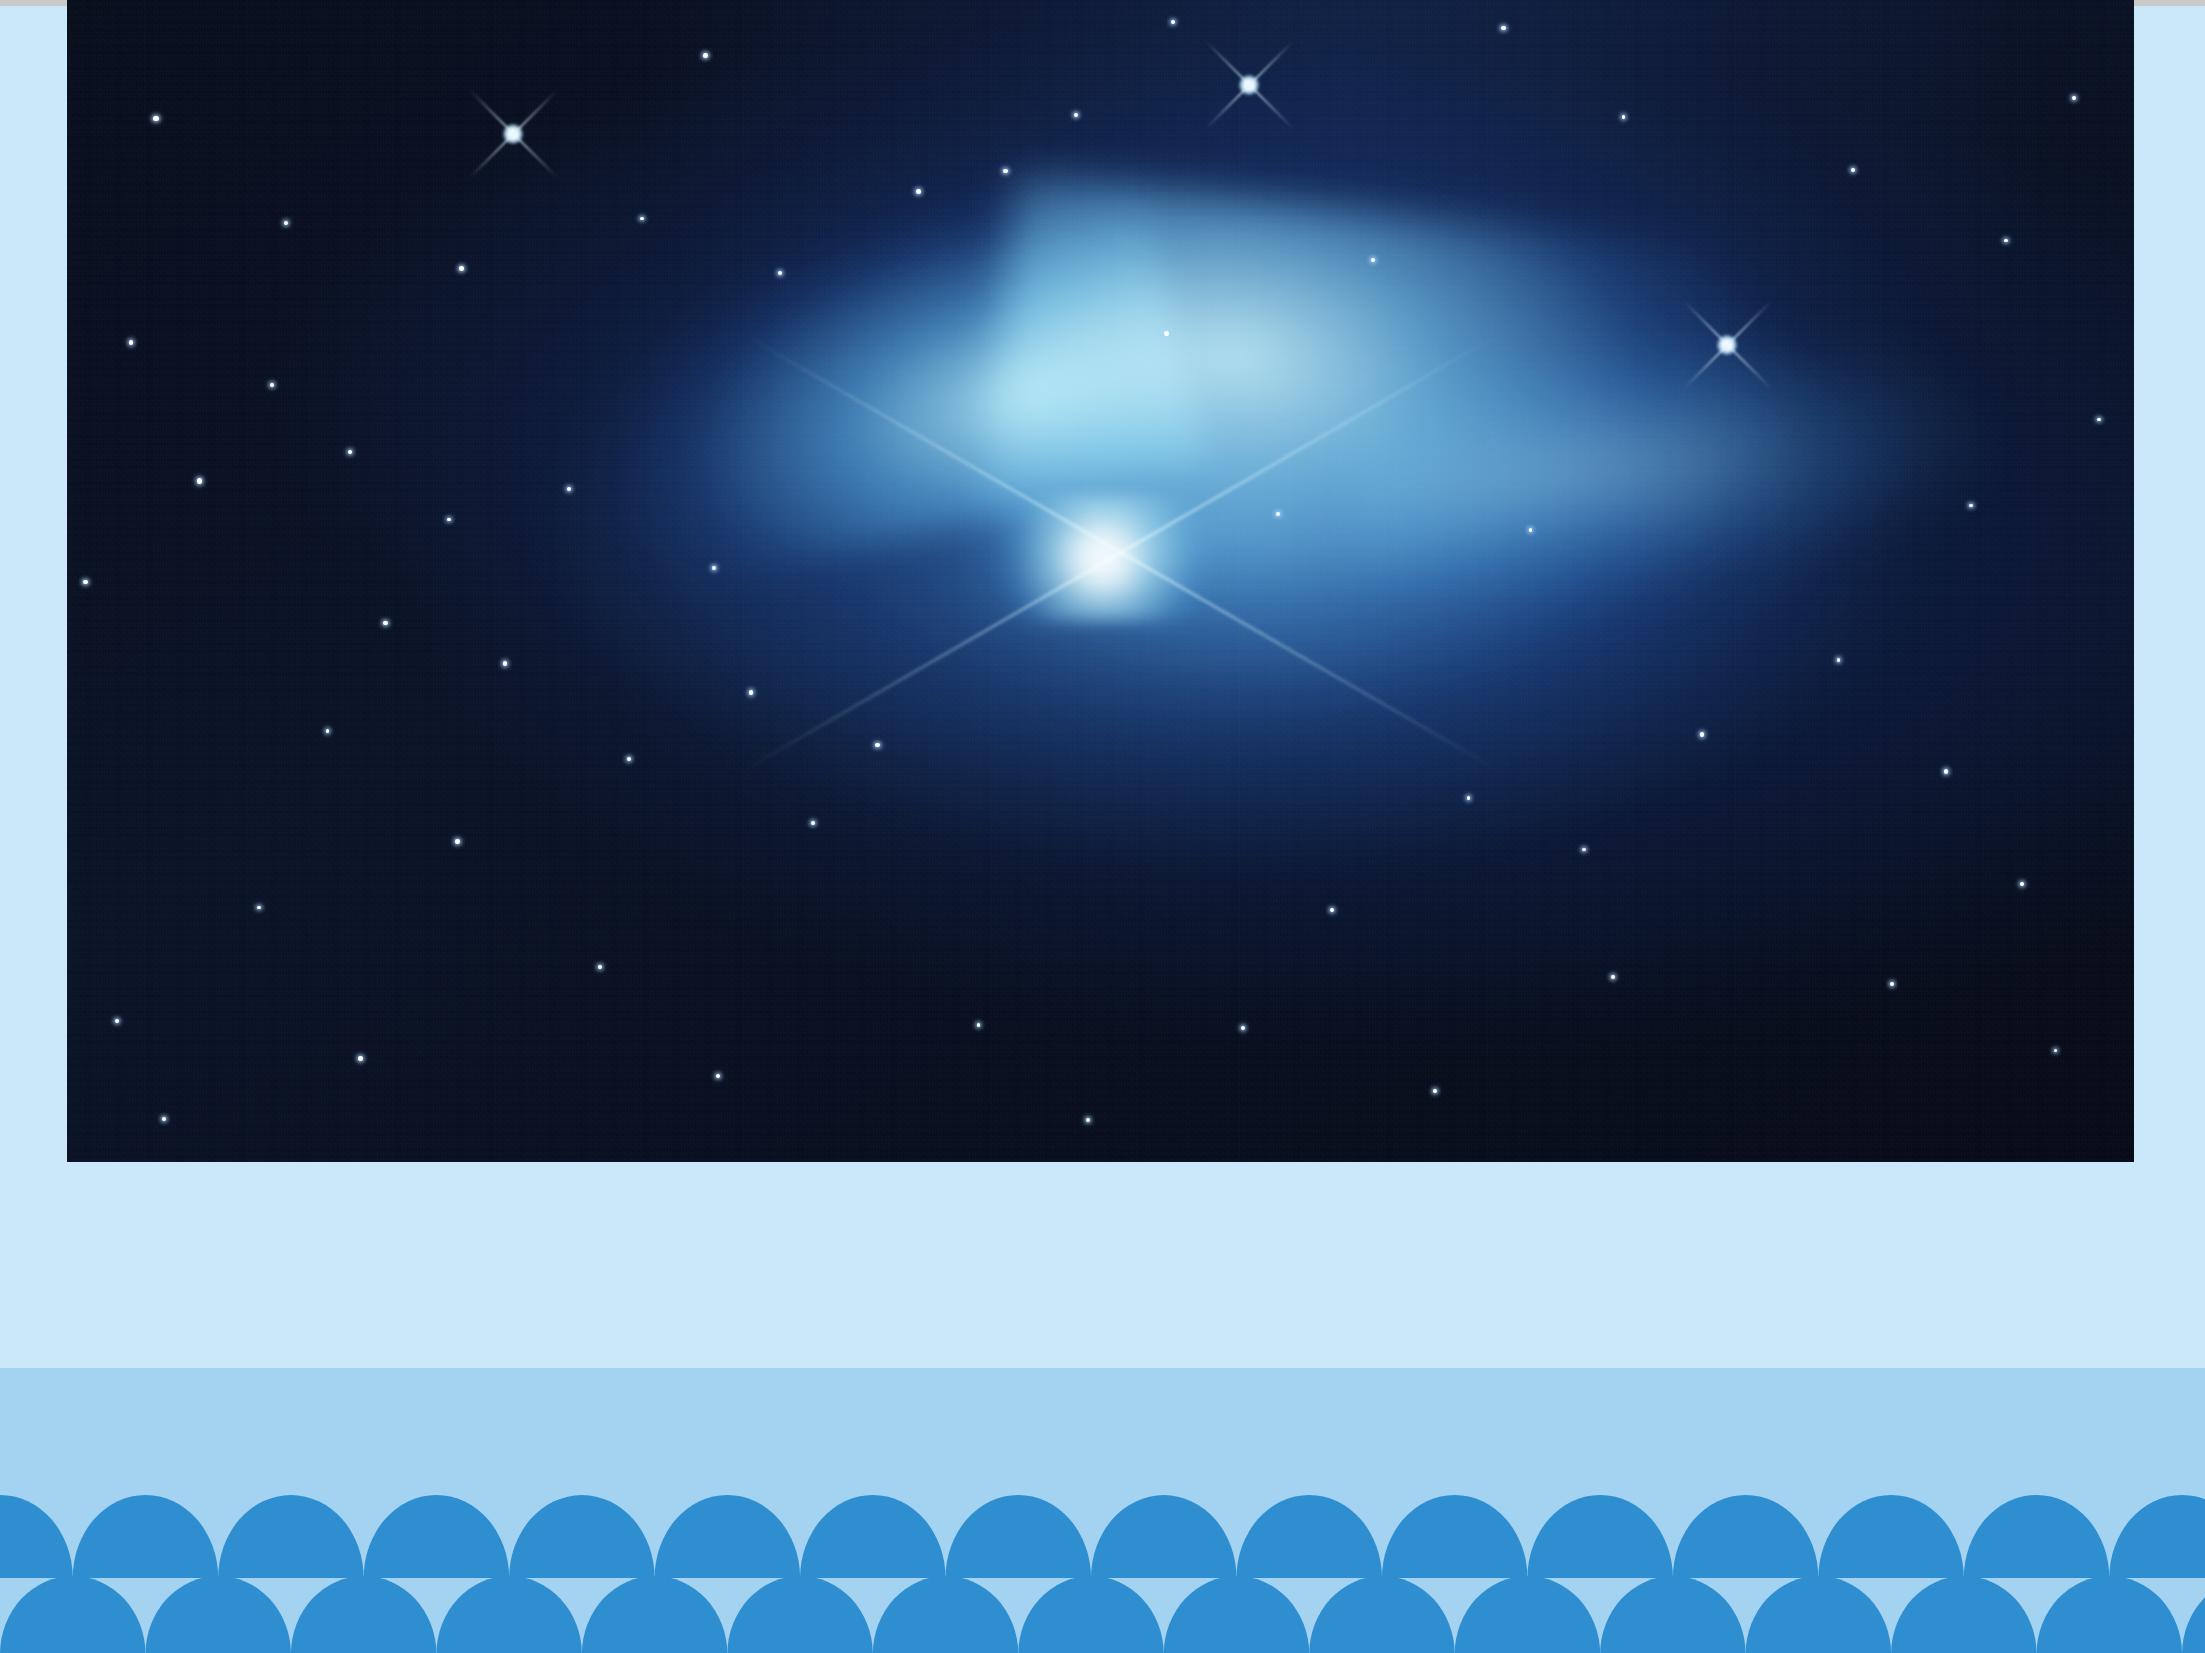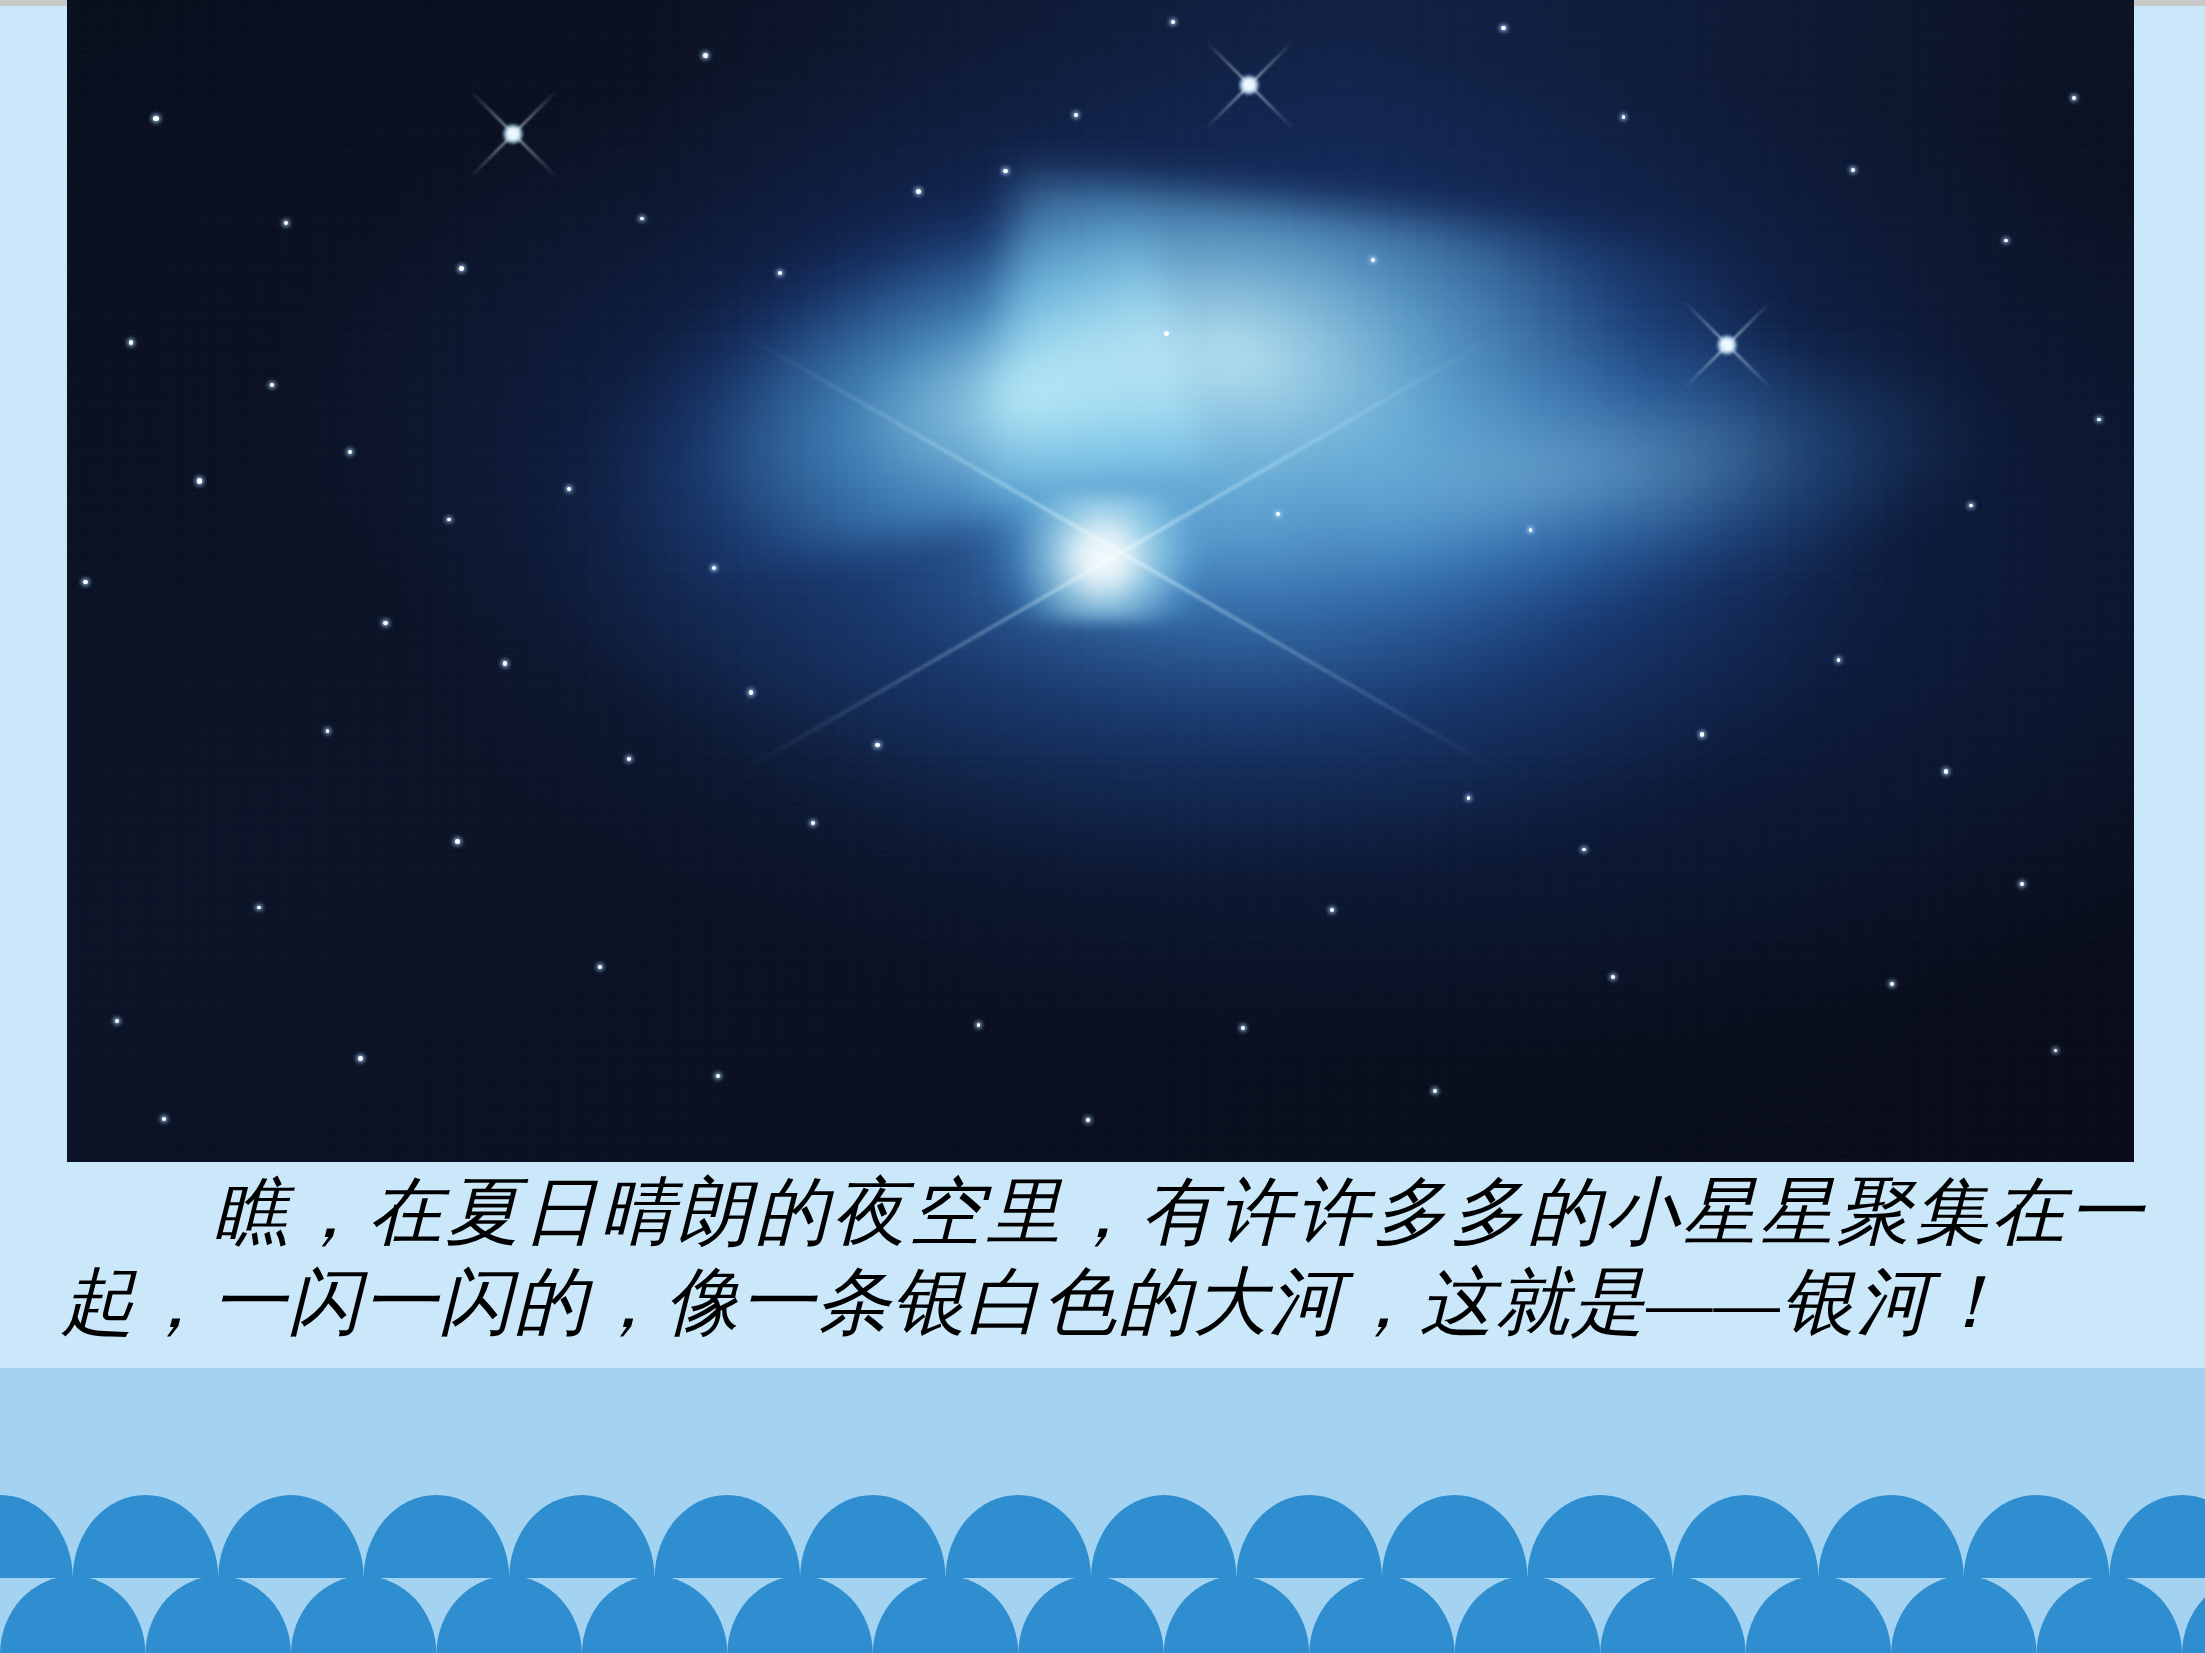--- a/index.html
+++ b/index.html
@@ -307,21 +307,20 @@
         <div class="star" style="left: calc(93.8% - 1.9px); top: calc(20.7% - 1.9px); width: 3.8px; height: 3.8px;"></div>
         <div class="star" style="left: calc(97.1% - 1.9px); top: calc(8.4% - 1.9px); width: 3.8px; height: 3.8px;"></div>
         <div class="star" style="left: calc(75.3% - 1.9px); top: calc(10.1% - 1.9px); width: 3.8px; height: 3.8px;"></div>
         <div class="star" style="left: calc(70.8% - 1.9px); top: calc(45.6% - 1.9px); width: 3.8px; height: 3.8px;"></div>
       </div>
     <div class="grain"></div>
   </div>
 
   <div class="band"></div>
 
-  <div class="caption">瞧，在夏日晴朗的夜空里，有许许多多的小星星聚集在一起，一闪一闪的，像一条银白色的大河，这就是——银河！</div>
 
   <svg class="scallops row1" viewBox="0 0 2880 108" preserveAspectRatio="none" xmlns="http://www.w3.org/2000/svg">
     <g id="scallop-arcs-row1">
         <path d="M -95 108 A 95 108 0 0 1 95 108 Z" fill="#2e8ed0"></path>
         <path d="M 95 108 A 95 108 0 0 1 285 108 Z" fill="#2e8ed0"></path>
         <path d="M 285 108 A 95 108 0 0 1 475 108 Z" fill="#2e8ed0"></path>
         <path d="M 475 108 A 95 108 0 0 1 665 108 Z" fill="#2e8ed0"></path>
         <path d="M 665 108 A 95 108 0 0 1 855 108 Z" fill="#2e8ed0"></path>
         <path d="M 855 108 A 95 108 0 0 1 1045 108 Z" fill="#2e8ed0"></path>
         <path d="M 1045 108 A 95 108 0 0 1 1235 108 Z" fill="#2e8ed0"></path>

